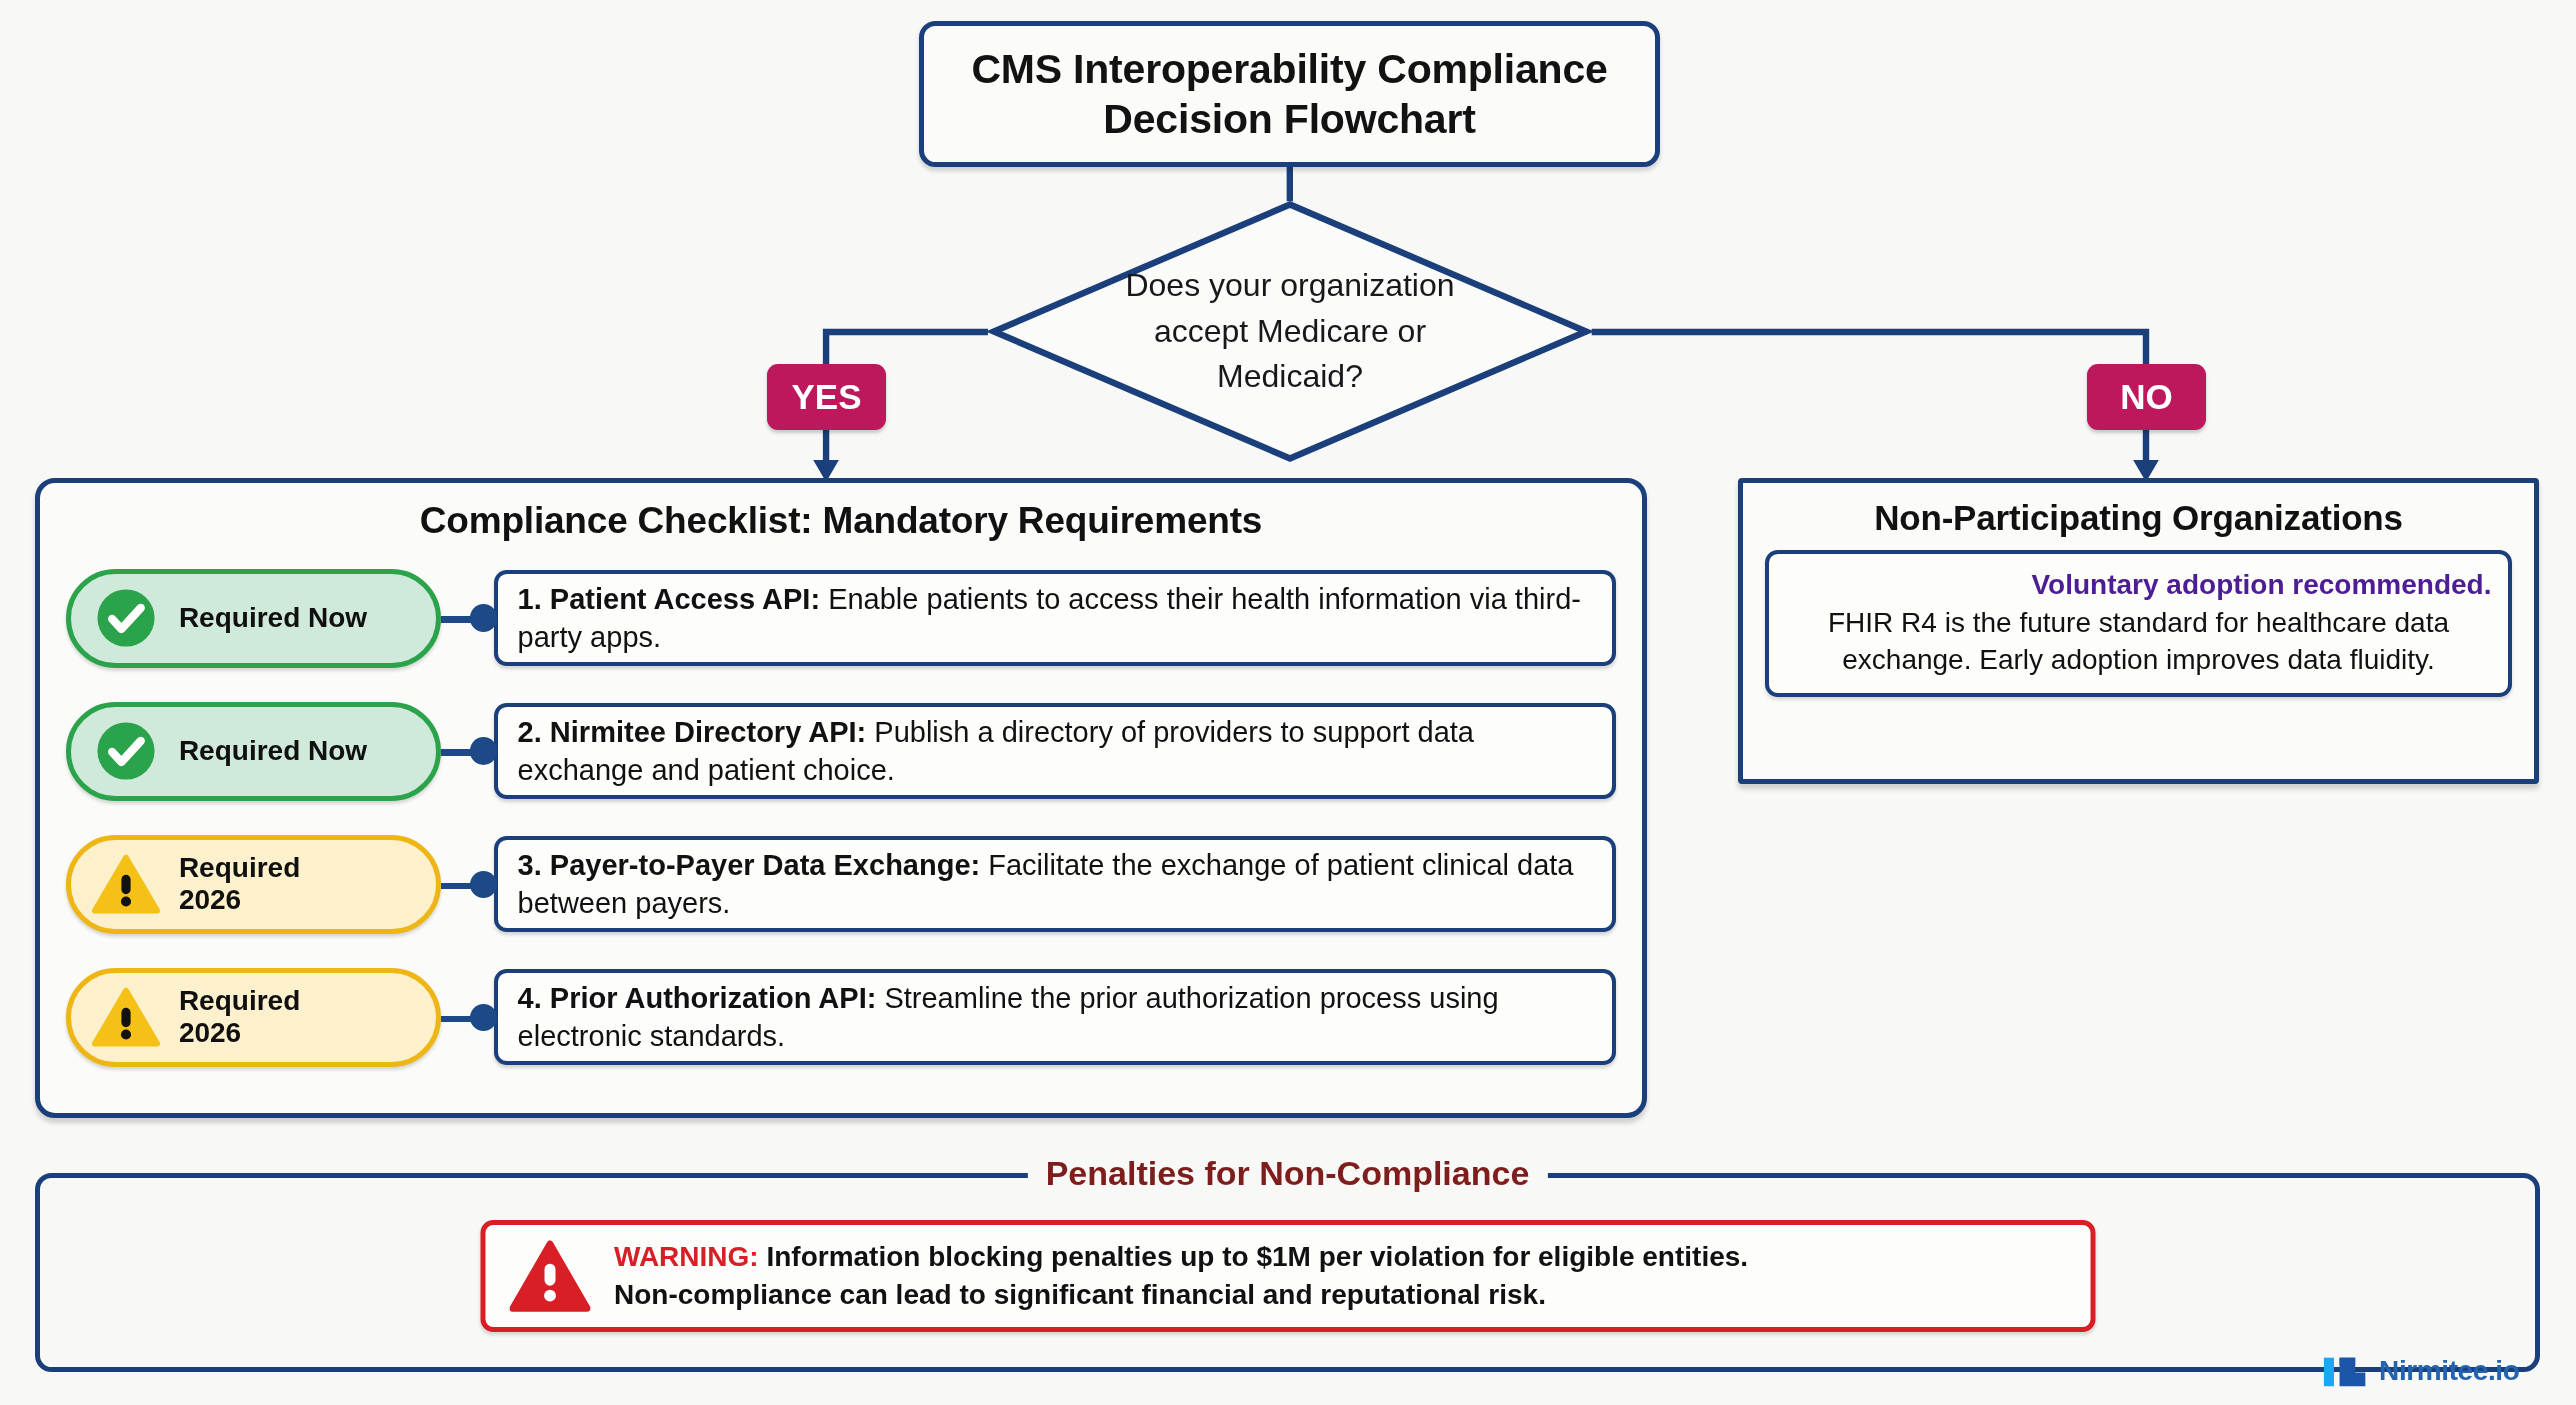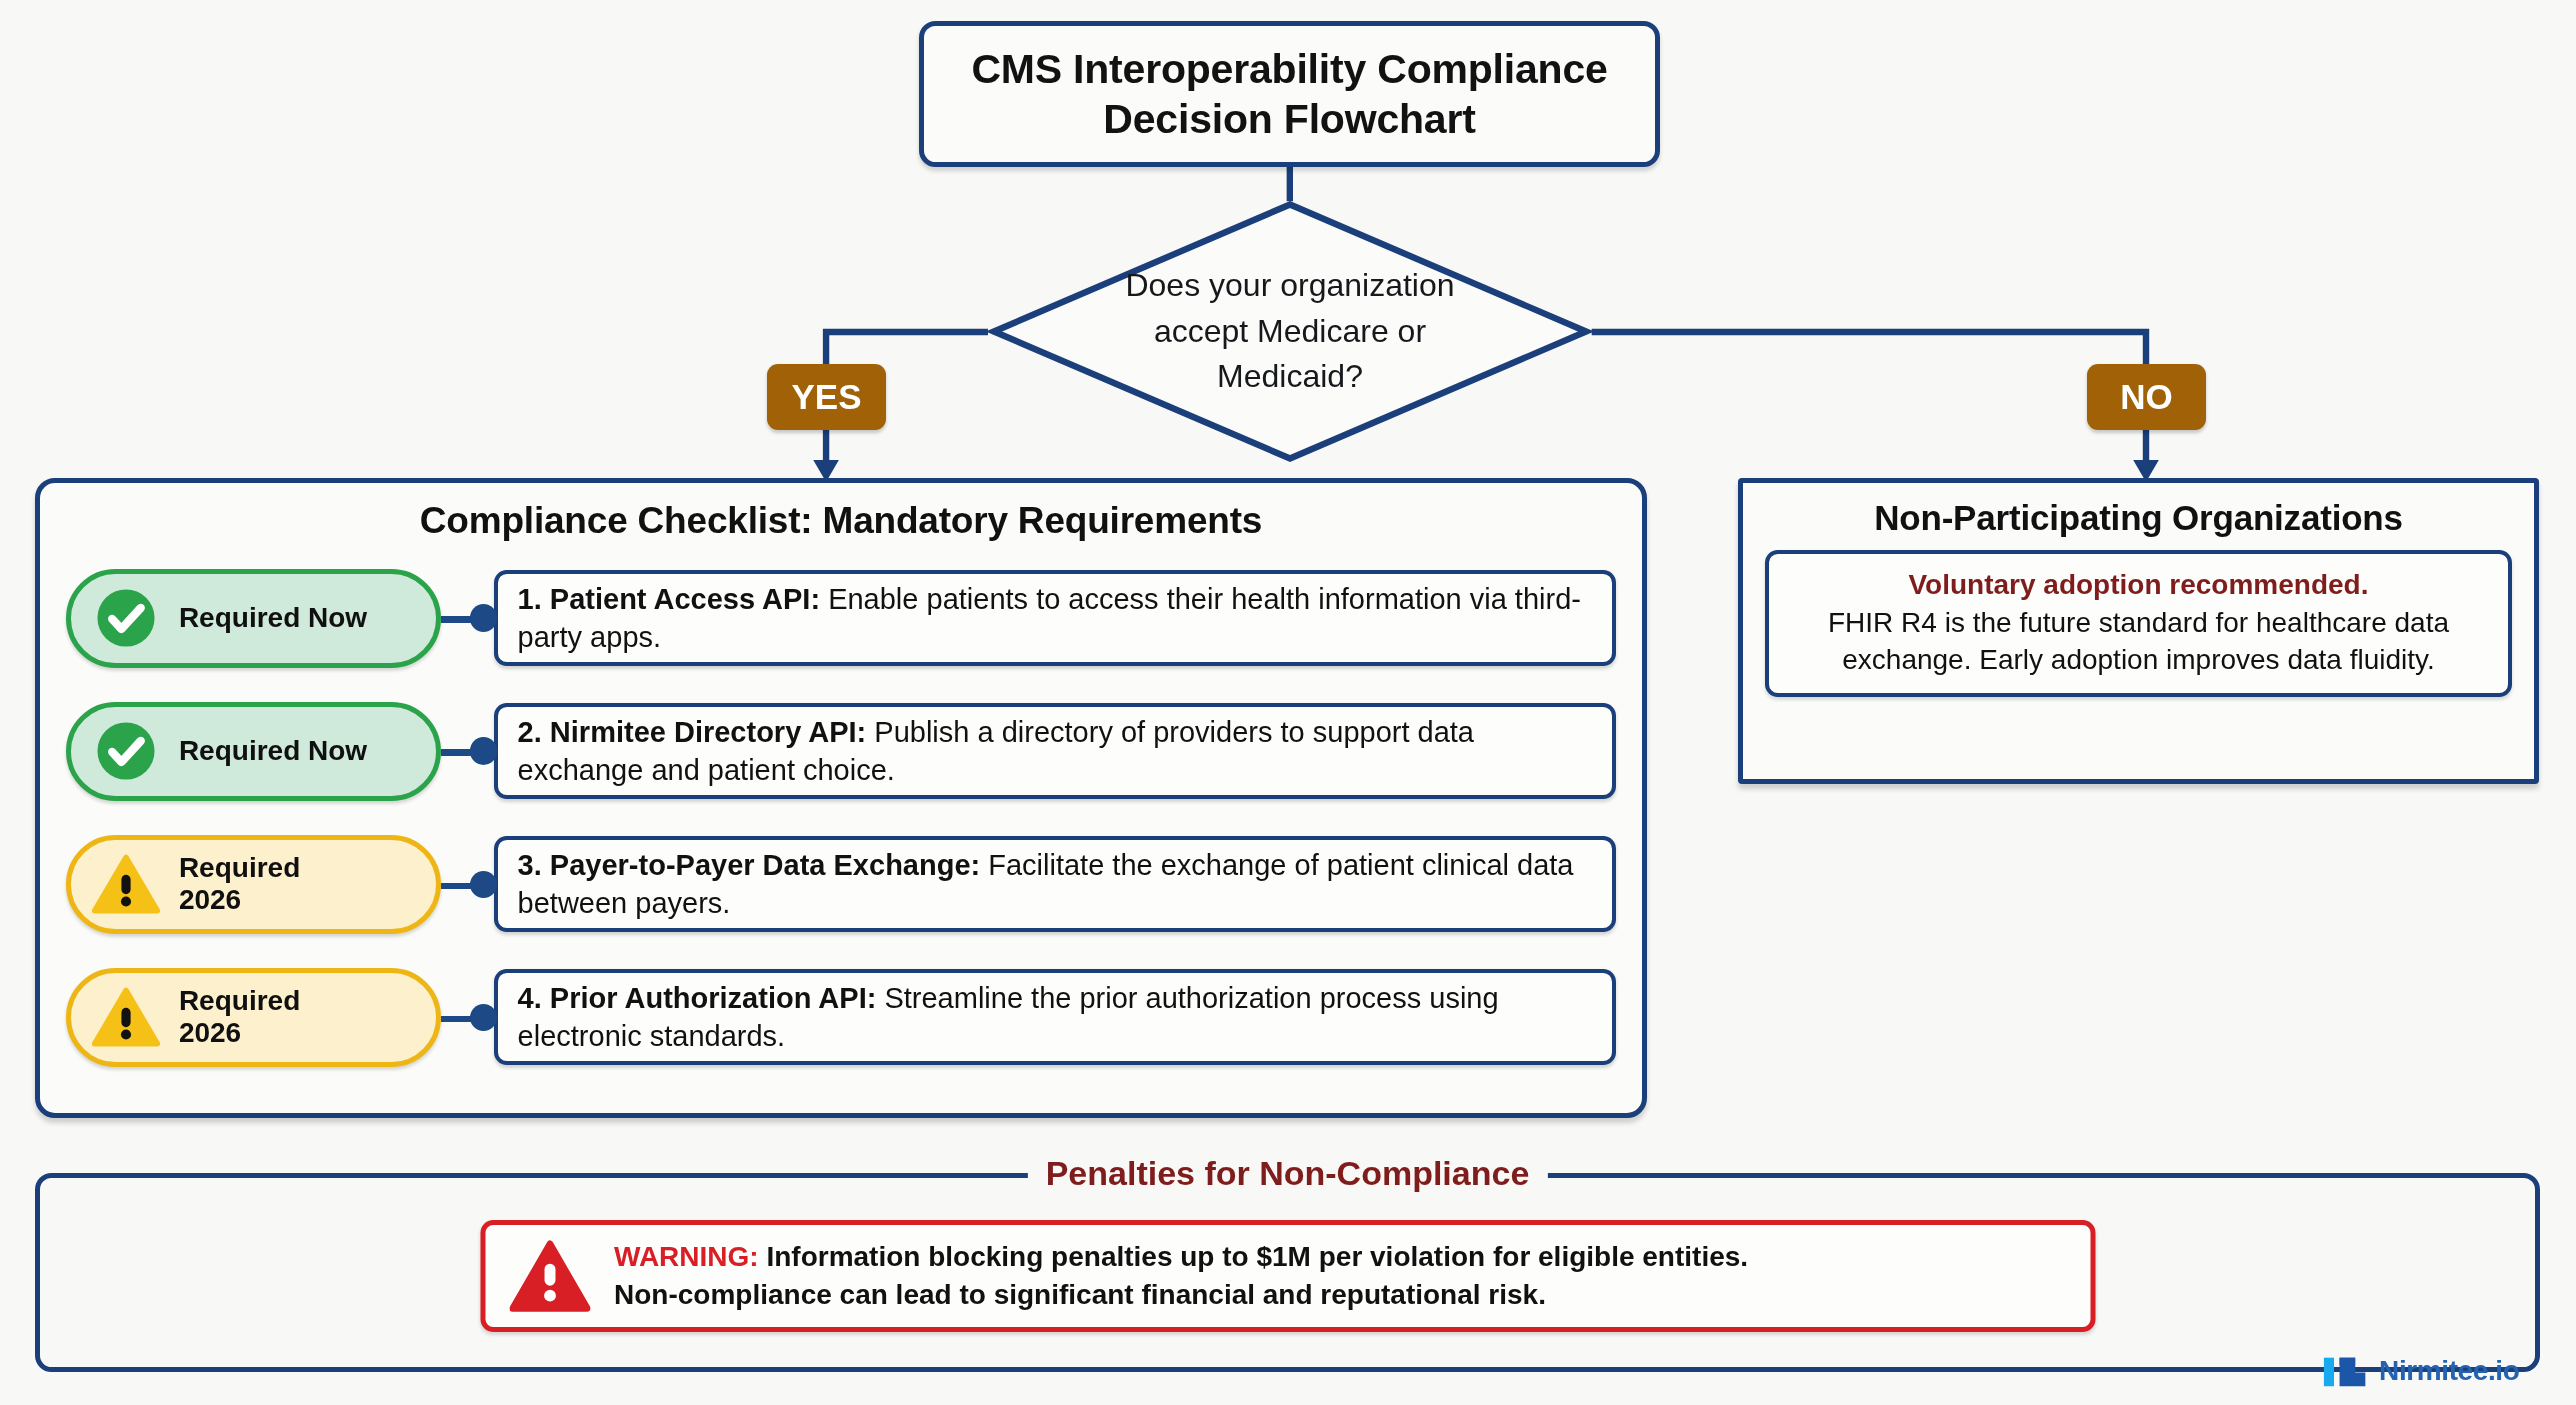--- a/index.html
+++ b/index.html
@@ -54,21 +54,21 @@
   .diamond-text {
     position: absolute; left: 0; top: 0;
     width: 604px; height: 265px;
     display: flex; align-items: center; justify-content: center;
     text-align: center;
     font-size: 32px; color: #16181b; line-height: 1.42;
   }
 
   
   .pill {
-    background: #a16207;
+    background: #be185d;
     color: #ffffff;
     border-radius: 11px;
     display: flex; align-items: center; justify-content: center;
     font-weight: bold;
     box-shadow: 0 2.7px 3.7px rgba(0,0,0,0.2);
   }
   .pill-yes { left: 767px; top: 364px; width: 119px; height: 66px; font-size: 35px; }
   .pill-no  { left: 2087px; top: 364px; width: 119px; height: 66px; font-size: 35px; }
 
   
@@ -156,21 +156,21 @@
     margin-bottom: 12.8px; letter-spacing: -0.2px;
   }
   .np-inner {
     border: 4.6px solid #1b3f7a;
     border-radius: 12.8px;
     background: #fdfdfc;
     padding: 12.8px 16.5px 14.6px 16.5px;
     text-align: center;
     box-shadow: 0 2.7px 3.7px rgba(0,0,0,0.14);
   }
-  .np-lead { font-size: 28px; font-weight: bold; color: #7f1d1d; line-height: 1.3; }
+  .np-lead { font-size: 28px; font-weight: bold; color: #4c1d95; line-height: 1.3; text-align: right; }
   .np-body { font-size: 28px; color: #111; line-height: 1.33; }
 
   
   .penalties {
     left: 35px; top: 1173px;
     width: 2505px; height: 199px;
     border: 5.5px solid #1b3f7a;
     border-radius: 16.5px;
     background: transparent;
   }

